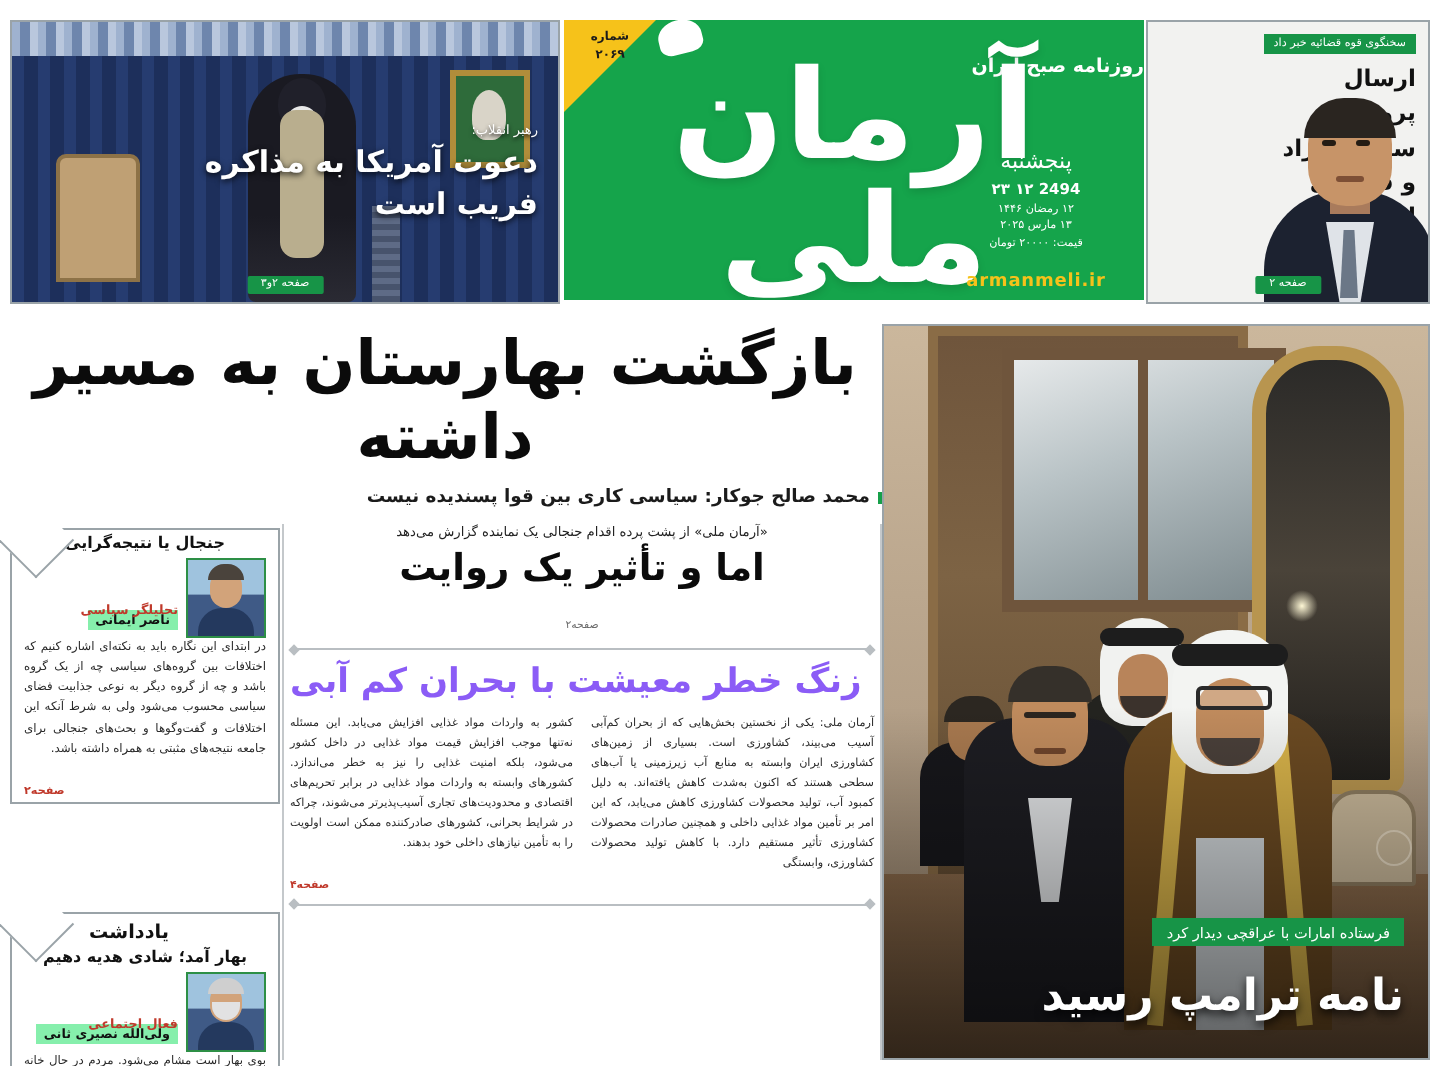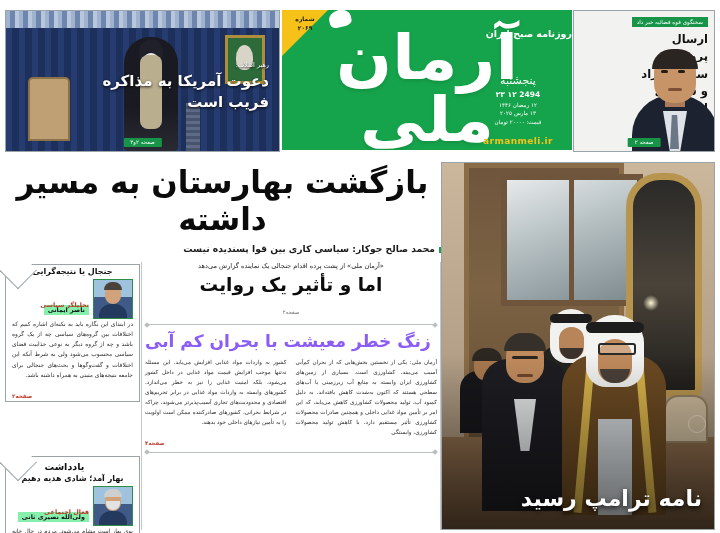--- a/index.html
+++ b/index.html
@@ -446,16 +446,17 @@
       <div class="thobe"></div>
       <div class="ghutra"></div>
       <div class="face"></div>
       <div class="beard"></div>
       <div class="glass"></div>
       <div class="agal"></div>
     </div>
 
     <div class="bp-shade"></div>
     <div class="bp-stamp"></div>
+    <div class="bp-badge">فرستاده امارات با عراقچی دیدار کرد</div>
     <div class="bp-title">نامه ترامپ رسید</div>
   </div>
 
 </div>
 
 </body></html>

